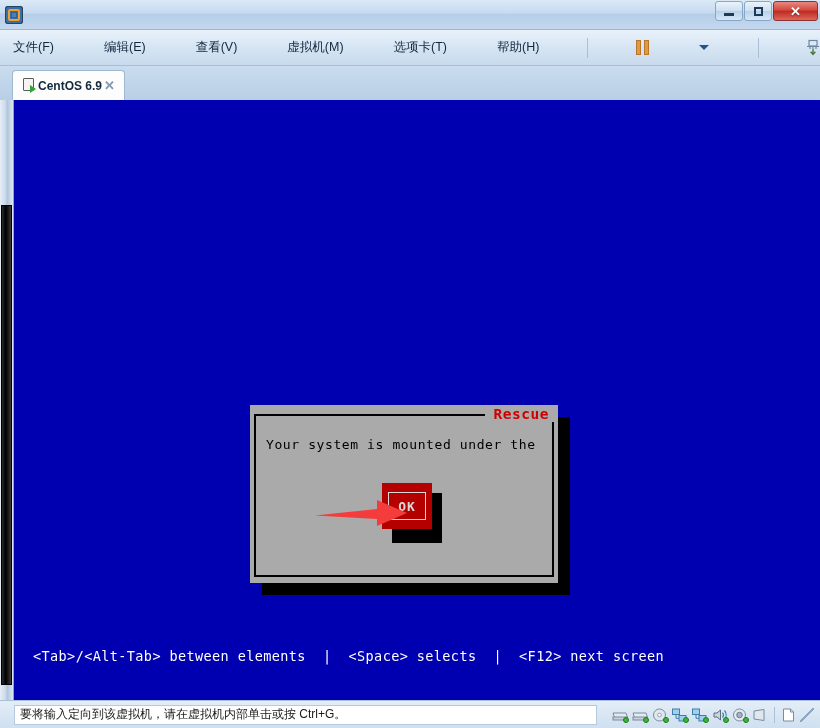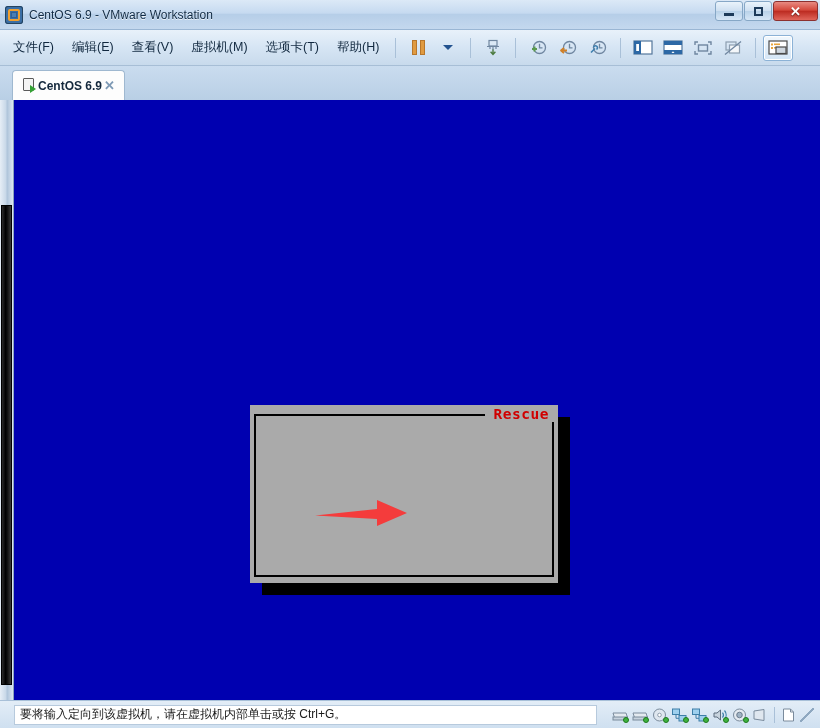--- a/index.html
+++ b/index.html
@@ -112,20 +112,21 @@
 
   
   .menubar {
     height: 36px;
     background: linear-gradient(to bottom, #e8f1fa 0%, #d6e5f4 50%, #c8daec 100%);
     border-bottom: 1px solid #a7bed6;
     display: flex;
     align-items: center;
     padding: 0 4px;
     box-sizing: border-box;
+    gap: 32px;
   }
   .menu-item {
     font-size: 12.5px;
     color: #11283f;
     padding: 4px 9px;
     white-space: nowrap;
     border-radius: 2px;
   }
   .mb-sep {
     width: 1px;
@@ -434,21 +435,20 @@
     flex: none;
   }
 </style>
 </head>
 <body>
 
 <div id="app">
 
   <div class="titlebar">
     <div class="win-icon"></div>
-    <div class="win-title">CentOS 6.9 - VMware Workstation</div>
     <div class="win-buttons">
       <div class="win-btn min">
           <span class="glyph"></span>
         </div>
       <div class="win-btn max">
           <span class="glyph"></span>
         </div>
       <div class="win-btn close">
         <span class="glyph">✕</span>
       </div>
@@ -574,28 +574,38 @@
 
       <div class="dlg-wrap">
         <div class="dlg-shadow"></div>
         <div class="dialog">
           <div class="dlg-border"></div>
 
           <div class="dlg-title">
             <span class="cap">Rescue</span>
           </div>
 
-
+          <div class="dlg-text">Your system is mounted under the</div>
+
+          <div class="okbtn-wrap">
+            <div class="okbtn-shadow"></div>
+            <div class="okbtn">
+              <div class="inner">
+                <span>OK</span>
+              </div>
+            </div>
+          </div>
         </div>
       </div>
 
       <svg class="anno-arrow" viewBox="0 0 98 30">
         <path d="M0 17.5 L62 11 L62 2 L92 15 L62 28 L62 21 Z" fill="#f43c3c"></path>
       </svg>
 
+      <div class="vm-help">&lt;Tab&gt;/&lt;Alt-Tab&gt; between elements  |  &lt;Space&gt; selects  |  &lt;F12&gt; next screen</div>
     </div>
   </div>
 
   <div class="statusbar">
     <div class="status-msg">要将输入定向到该虚拟机，请在虚拟机内部单击或按 Ctrl+G。</div>
 
     <div class="status-icons">
       <span class="dev-ico">
         <svg width="18" height="16" viewBox="0 0 18 16">
           <path d="M2 6h13l1.5 4.5H3.5z" fill="#e4eaf0" stroke="#7a8b9c" stroke-width="1"></path>

